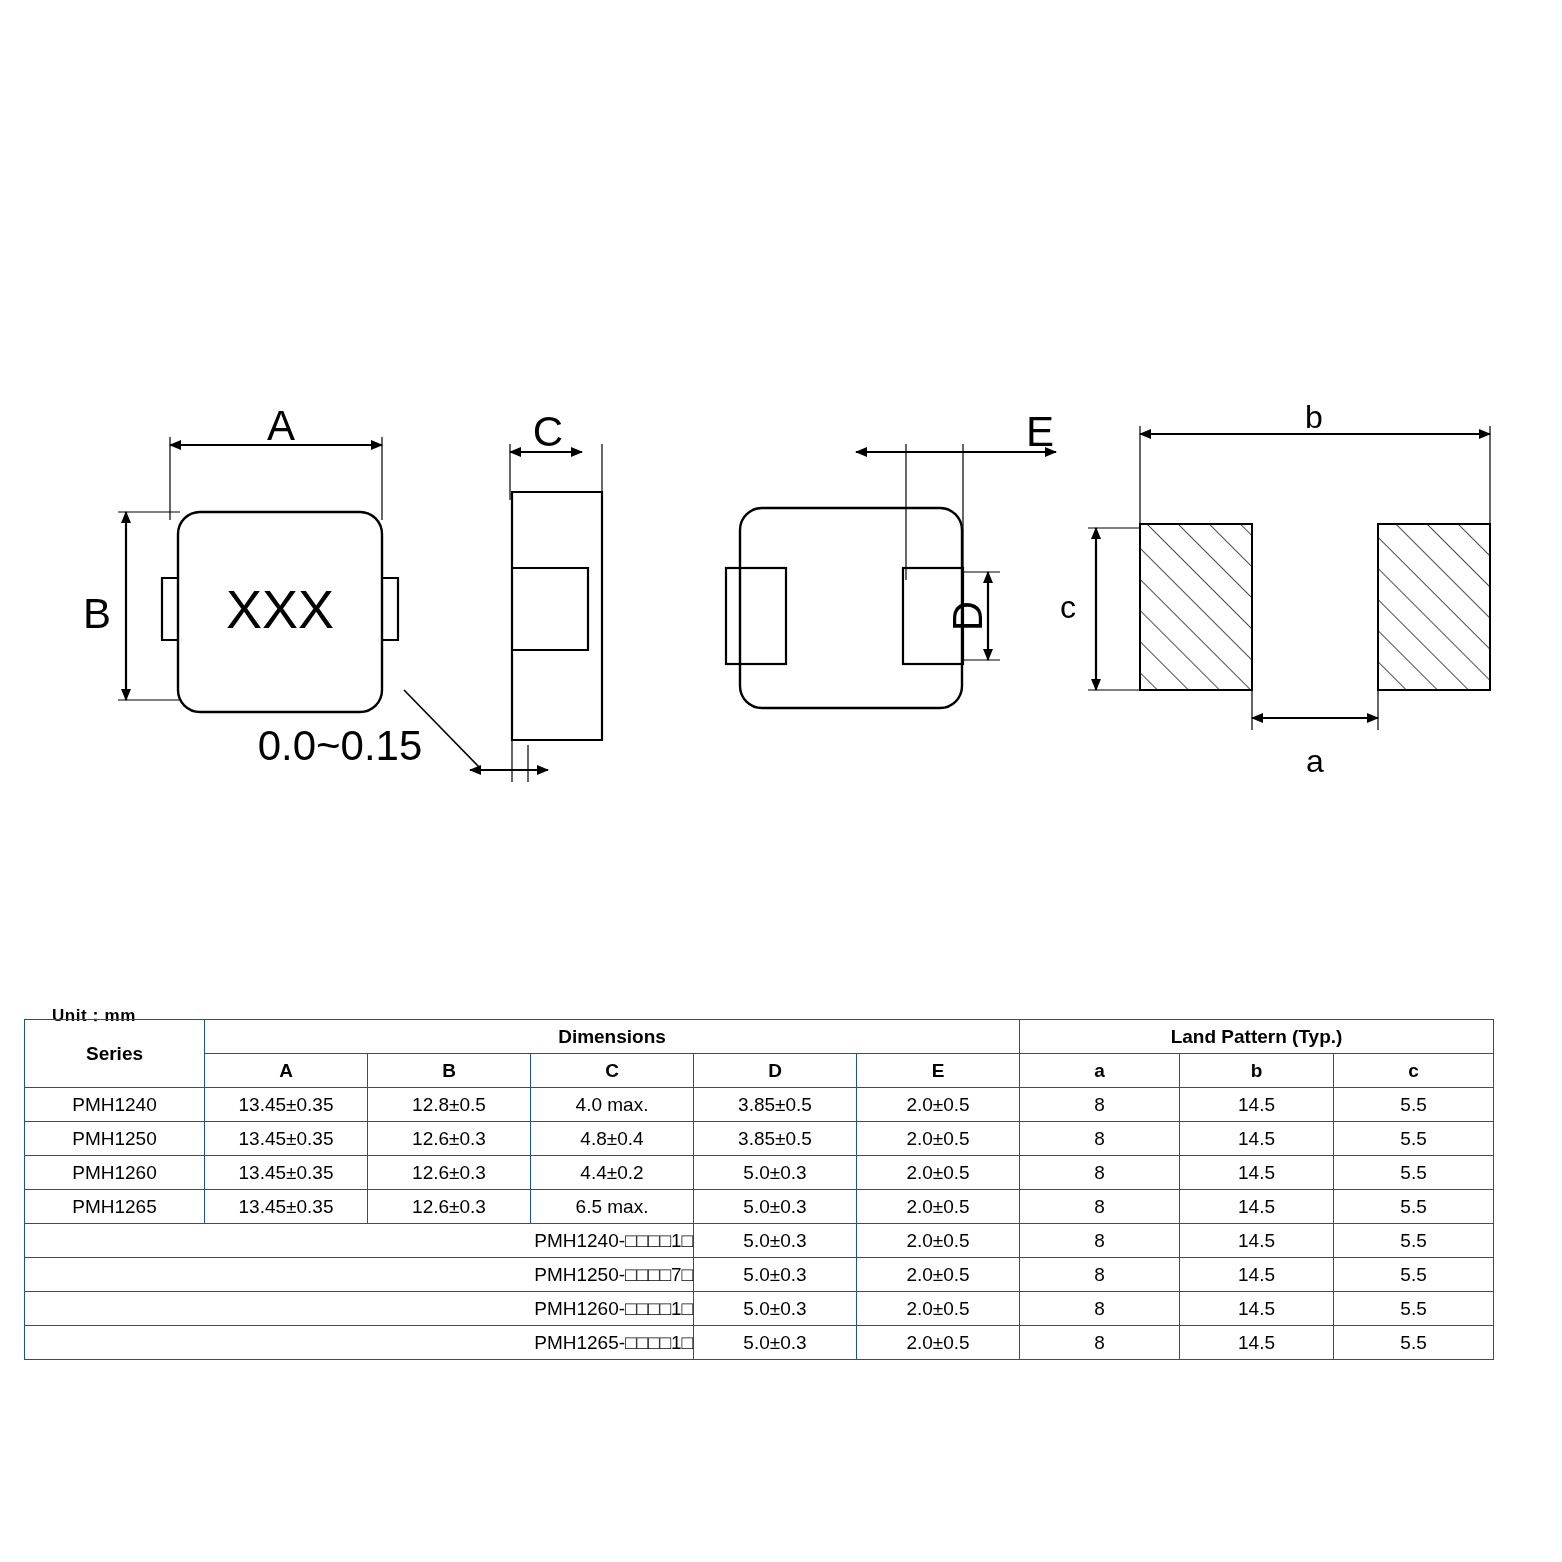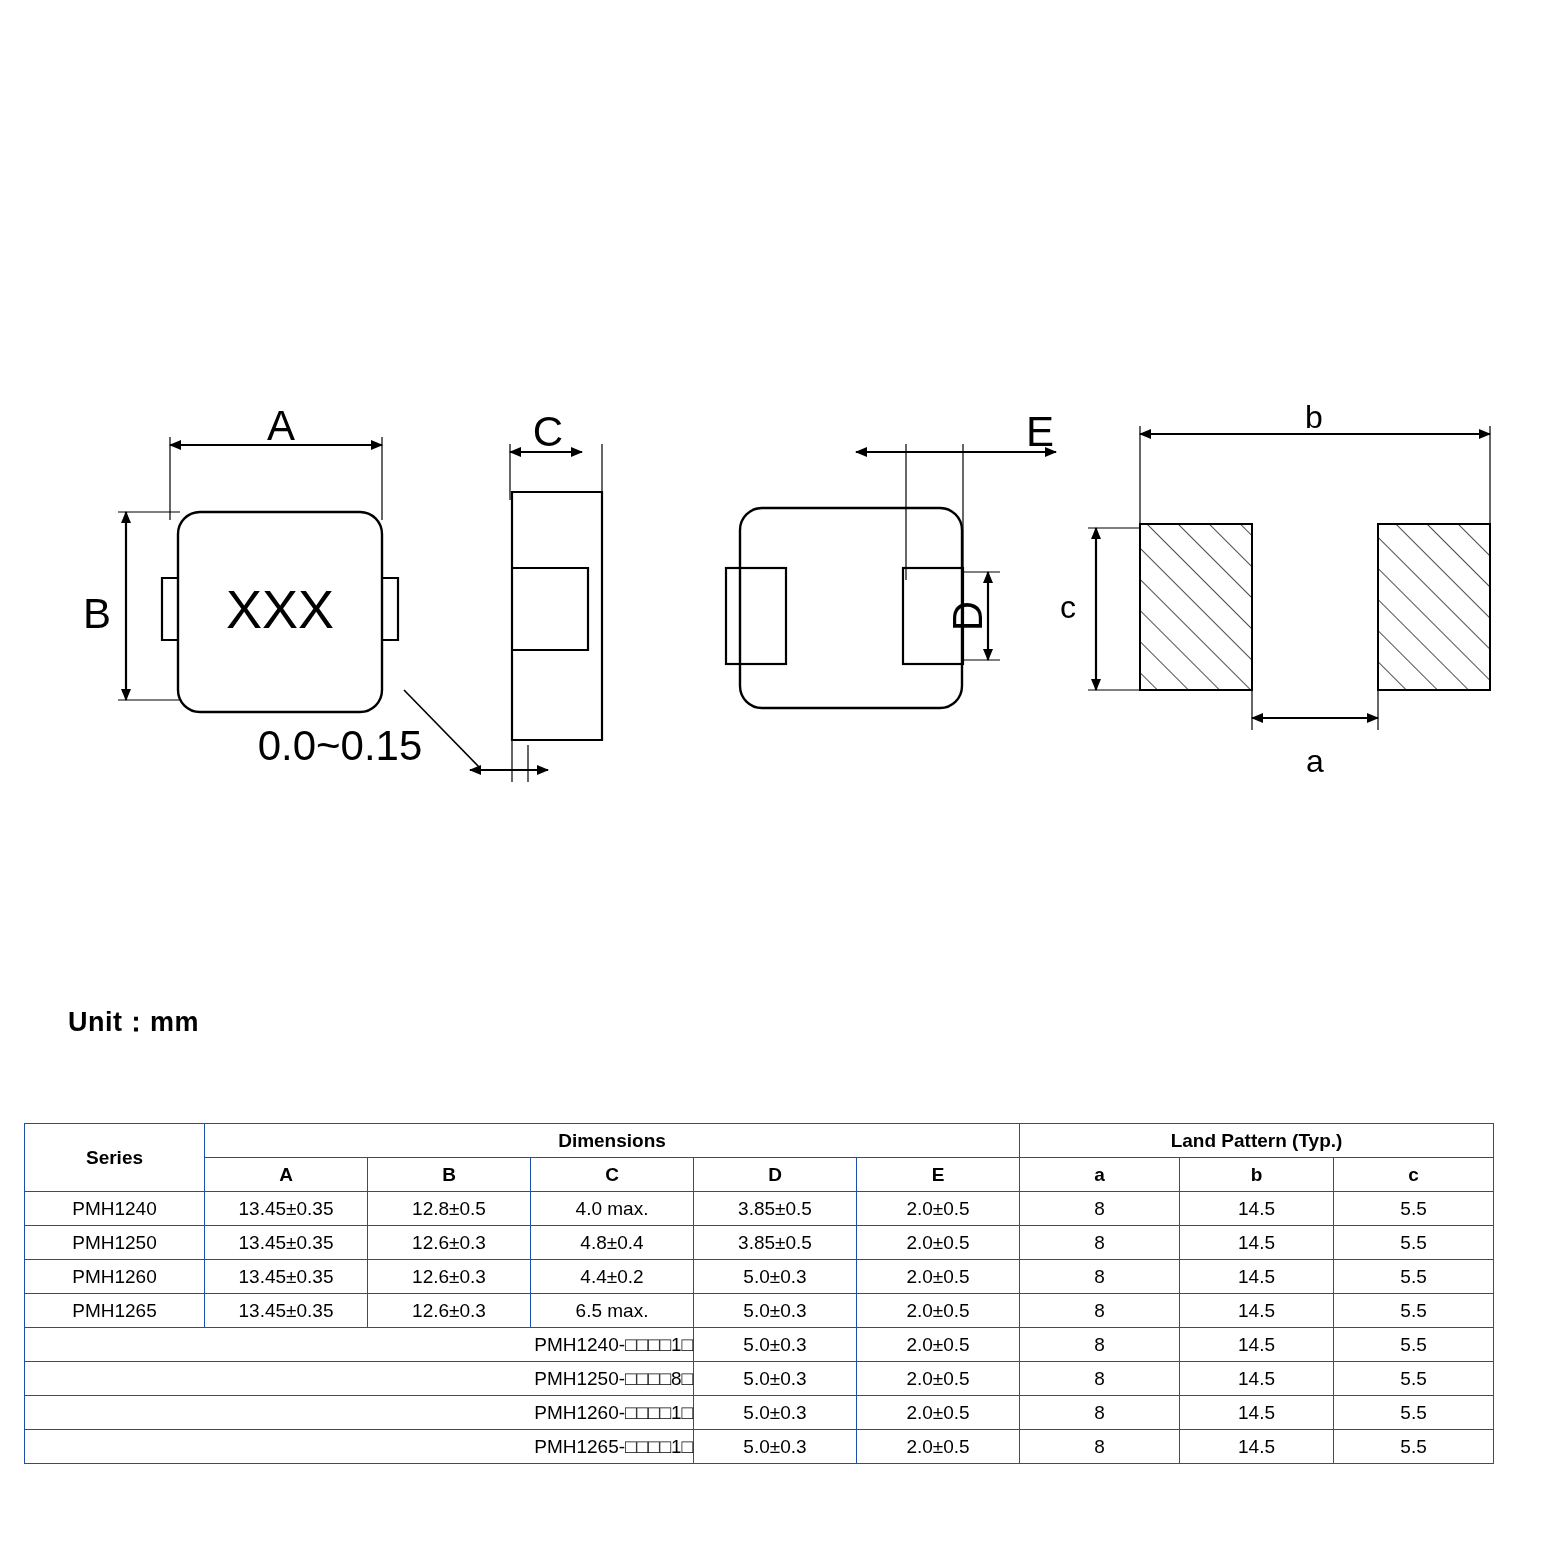--- a/index.html
+++ b/index.html
@@ -19,31 +19,31 @@
   #drawing-area {
     position: absolute;
     left: 0;
     top: 0;
     width: 1562px;
     height: 1000px;
   }
 
   #unit-label {
     position: absolute;
-    left: 68px;
+    left: 52px;
     top: 1004px;
-    font-size: 27px;
+    font-size: 17px;
     font-weight: bold;
     letter-spacing: 0.5px;
   }
 
   #spec-table {
     position: absolute;
     left: 24px;
-    top: 1123px;
+    top: 1019px;
     width: 1444px;
     border-collapse: collapse;
     table-layout: fixed;
   }
   #spec-table th, #spec-table td {
     border: 1px solid #1d4ea8;
     font-size: 19px;
     text-align: center;
     height: 33px;
     padding: 0;
@@ -255,21 +255,21 @@
       </tr>
       <tr>
         <td colspan="4" class="series-cell">PMH1240-□□□□1□</td>
         <td>5.0±0.3</td>
         <td>2.0±0.5</td>
         <td>8</td>
         <td>14.5</td>
         <td>5.5</td>
       </tr>
       <tr>
-        <td colspan="4" class="series-cell">PMH1250-□□□□8□</td>
+        <td colspan="4" class="series-cell">PMH1250-□□□□7□</td>
         <td>5.0±0.3</td>
         <td>2.0±0.5</td>
         <td>8</td>
         <td>14.5</td>
         <td>5.5</td>
       </tr>
       <tr>
         <td colspan="4" class="series-cell">PMH1260-□□□□1□</td>
         <td>5.0±0.3</td>
         <td>2.0±0.5</td>

